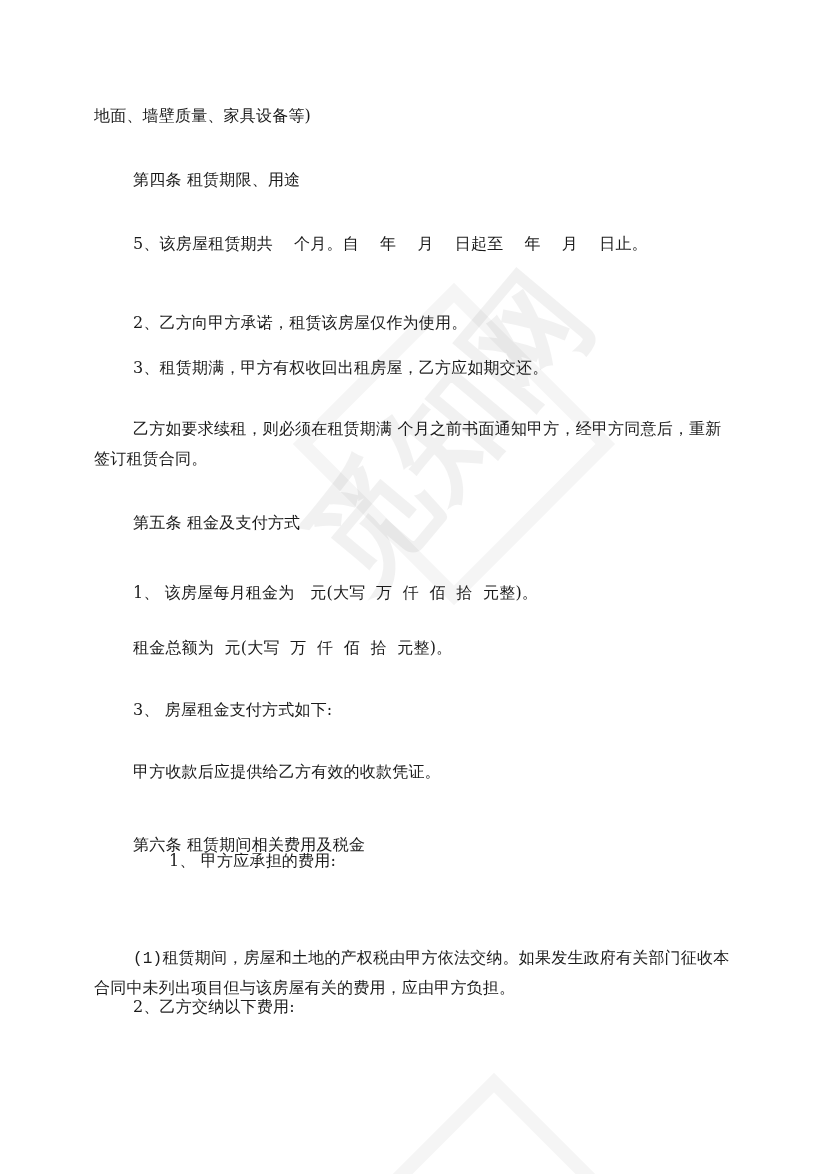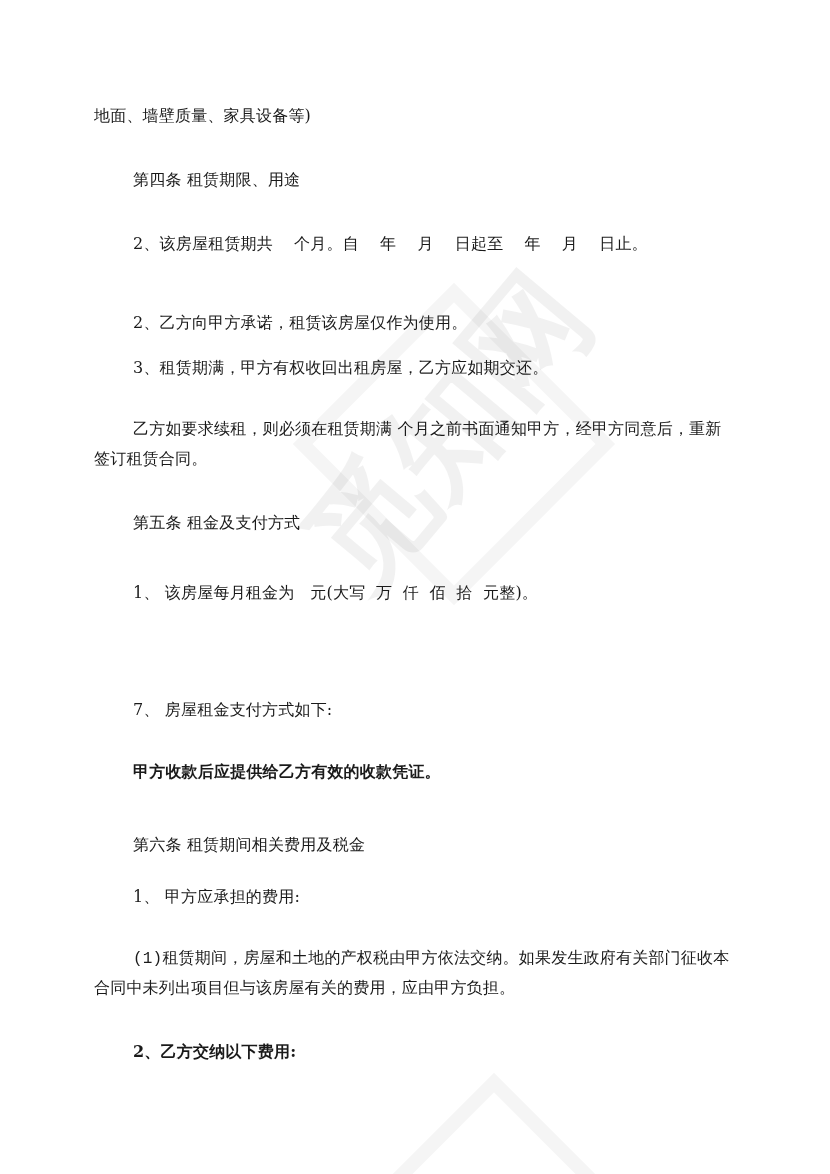--- a/index.html
+++ b/index.html
@@ -60,38 +60,39 @@
 <div class="page">
 
   <div class="wm-frame" style="left:340px; top:330px; width:200px; height:200px;"></div>
   <div class="watermark" style="left:270px; top:350px;">觅知网</div>
   <div class="wm-frame" style="left:380px; top:1120px; width:200px; height:200px;"></div>
 
   <div class="para left" style="top:101px;">地面、墙壁质量、家具设备等)</div>
 
   <div class="para indent" style="top:165px;">第四条 租赁期限、用途</div>
 
-  <div class="para indent" style="top:229px;">2、该房屋租赁期共    个月。自    年    月    日起至    年    月    日止。</div>
+  <div class="para indent" style="top:229px;">5、该房屋租赁期共    个月。自    年    月    日起至    年    月    日止。</div>
 
   <div class="para indent" style="top:291px;margin-top:17px;">2、乙方向甲方承诺，租赁该房屋仅作为使用。</div>
 
   <div class="para indent" style="top:353px;">3、租赁期满，甲方有权收回出租房屋，乙方应如期交还。</div>
 
   <div class="para left wrap" style="top:414px;">乙方如要求续租，则必须在租赁期满 个月之前书面通知甲方，经甲方同意后，重新签订租赁合同。</div>
 
   <div class="para indent" style="top:508px;">第五条 租金及支付方式</div>
 
   <div class="para indent" style="top:571px;margin-top:7px;">1、 该房屋每月租金为   元(大写  万  仟  佰  拾  元整)。</div>
 
+  <div class="para indent" style="top:633px;">租金总额为  元(大写  万  仟  佰  拾  元整)。</div>
 
-  <div class="para indent" style="top:695px;">7、 房屋租金支付方式如下:</div>
+  <div class="para indent" style="top:695px;">3、 房屋租金支付方式如下:</div>
 
-  <div class="para indent" style="top:757px;font-weight:bold;">甲方收款后应提供给乙方有效的收款凭证。</div>
+  <div class="para indent" style="top:757px;">甲方收款后应提供给乙方有效的收款凭证。</div>
 
   <div class="para indent" style="top:830px;">第六条 租赁期间相关费用及税金</div>
 
-  <div class="para indent" style="top:882px;">1、 甲方应承担的费用:</div>
+  <div class="para indent" style="top:846px;margin-left:36px;">1、 甲方应承担的费用:</div>
 
   <div class="para left wrap" style="top:944px;font-family:Liberation Mono, monospace;">(1)租赁期间，房屋和土地的产权税由甲方依法交纳。如果发生政府有关部门征收本合同中未列出项目但与该房屋有关的费用，应由甲方负担。</div>
 
-  <div class="para indent" style="top:1037px;font-weight:bold;">2、乙方交纳以下费用:</div>
+  <div class="para indent" style="top:992px;">2、乙方交纳以下费用:</div>
 
 </div>
 
 </body></html>

